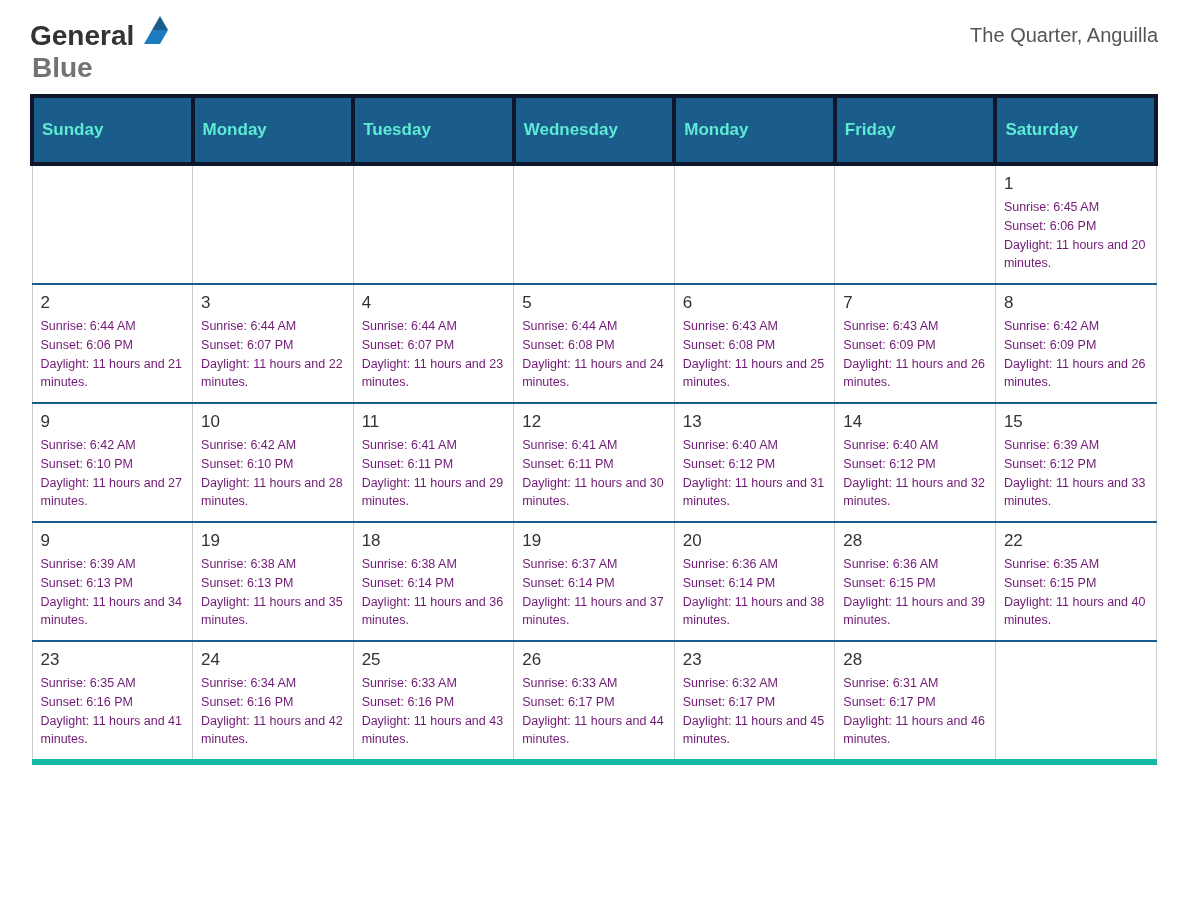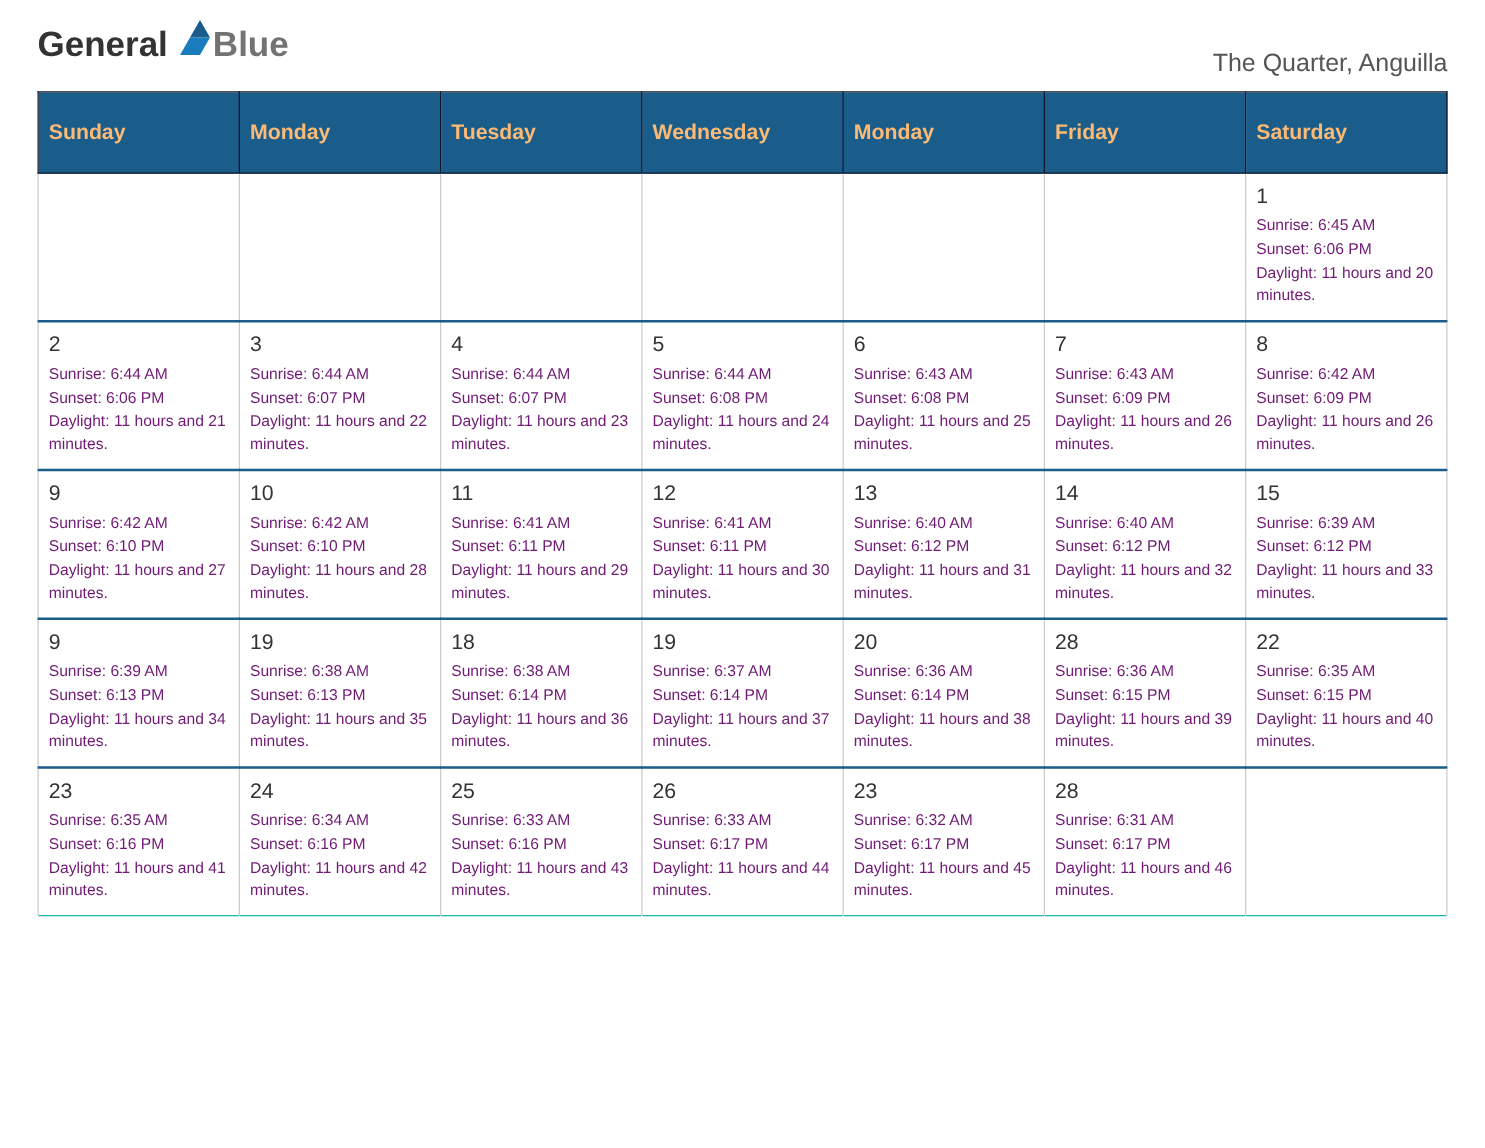--- a/index.html
+++ b/index.html
@@ -22,21 +22,21 @@
       color: #333;
     }
     .logo-icon {
       width: 32px;
       height: 32px;
       margin-left: 2px;
       margin-top: -8px;
     }
     .logo-wrapper {
       display: flex;
-      flex-direction: row;
+      flex-direction: column;
       align-items: flex-start;
     }
     .logo-row1 {
       display: flex;
       align-items: center;
     }
     .logo-row2 {
       font-size: 28px;
       font-weight: bold;
       color: #737373;
@@ -47,35 +47,35 @@
     }
     .month-title {
       font-size: 48px;
       font-weight: normal;
       color: #222;
       line-height: 1.1;
     }
     .subtitle {
       font-size: 20px;
       color: #555;
-      margin-top: 20px;
+      margin-top: 4px;
     }
     .calendar {
       width: 100%;
       border-collapse: collapse;
       margin-top: 8px;
     }
     .calendar thead tr th {
       background-color: #1a5c8a;
-      color: #fdba74;
+      color: #5eead4;
       font-size: 17px;
       font-weight: bold;
       padding: 22px 8px;
       text-align: left;
-      border: 1px solid #0f172a;
+      border: 4px solid #0f172a;
     }
     .calendar tbody tr {
       border-bottom: 2px solid #1a5c8a;
     }
     .calendar tbody tr td {
       vertical-align: top;
       padding: 8px 8px 10px 8px;
       border-left: 1px solid #ccc;
       border-right: 1px solid #ccc;
       width: calc(100% / 7);
@@ -96,21 +96,21 @@
     }
     .day-info {
       font-size: 12.5px;
       color: #701a75;
       line-height: 1.5;
     }
     .empty-cell {
       background: #f9f9f9;
     }
     .calendar tbody tr:last-child {
-      border-bottom: 1px solid #14b8a6;
+      border-bottom: 6px solid #14b8a6;
     }
   </style>
 </head>
 <body>
 
 <div class="header">
   <div class="logo-wrapper">
     <div class="logo-row1">
       <span class="logo-text-general">General</span>
 

